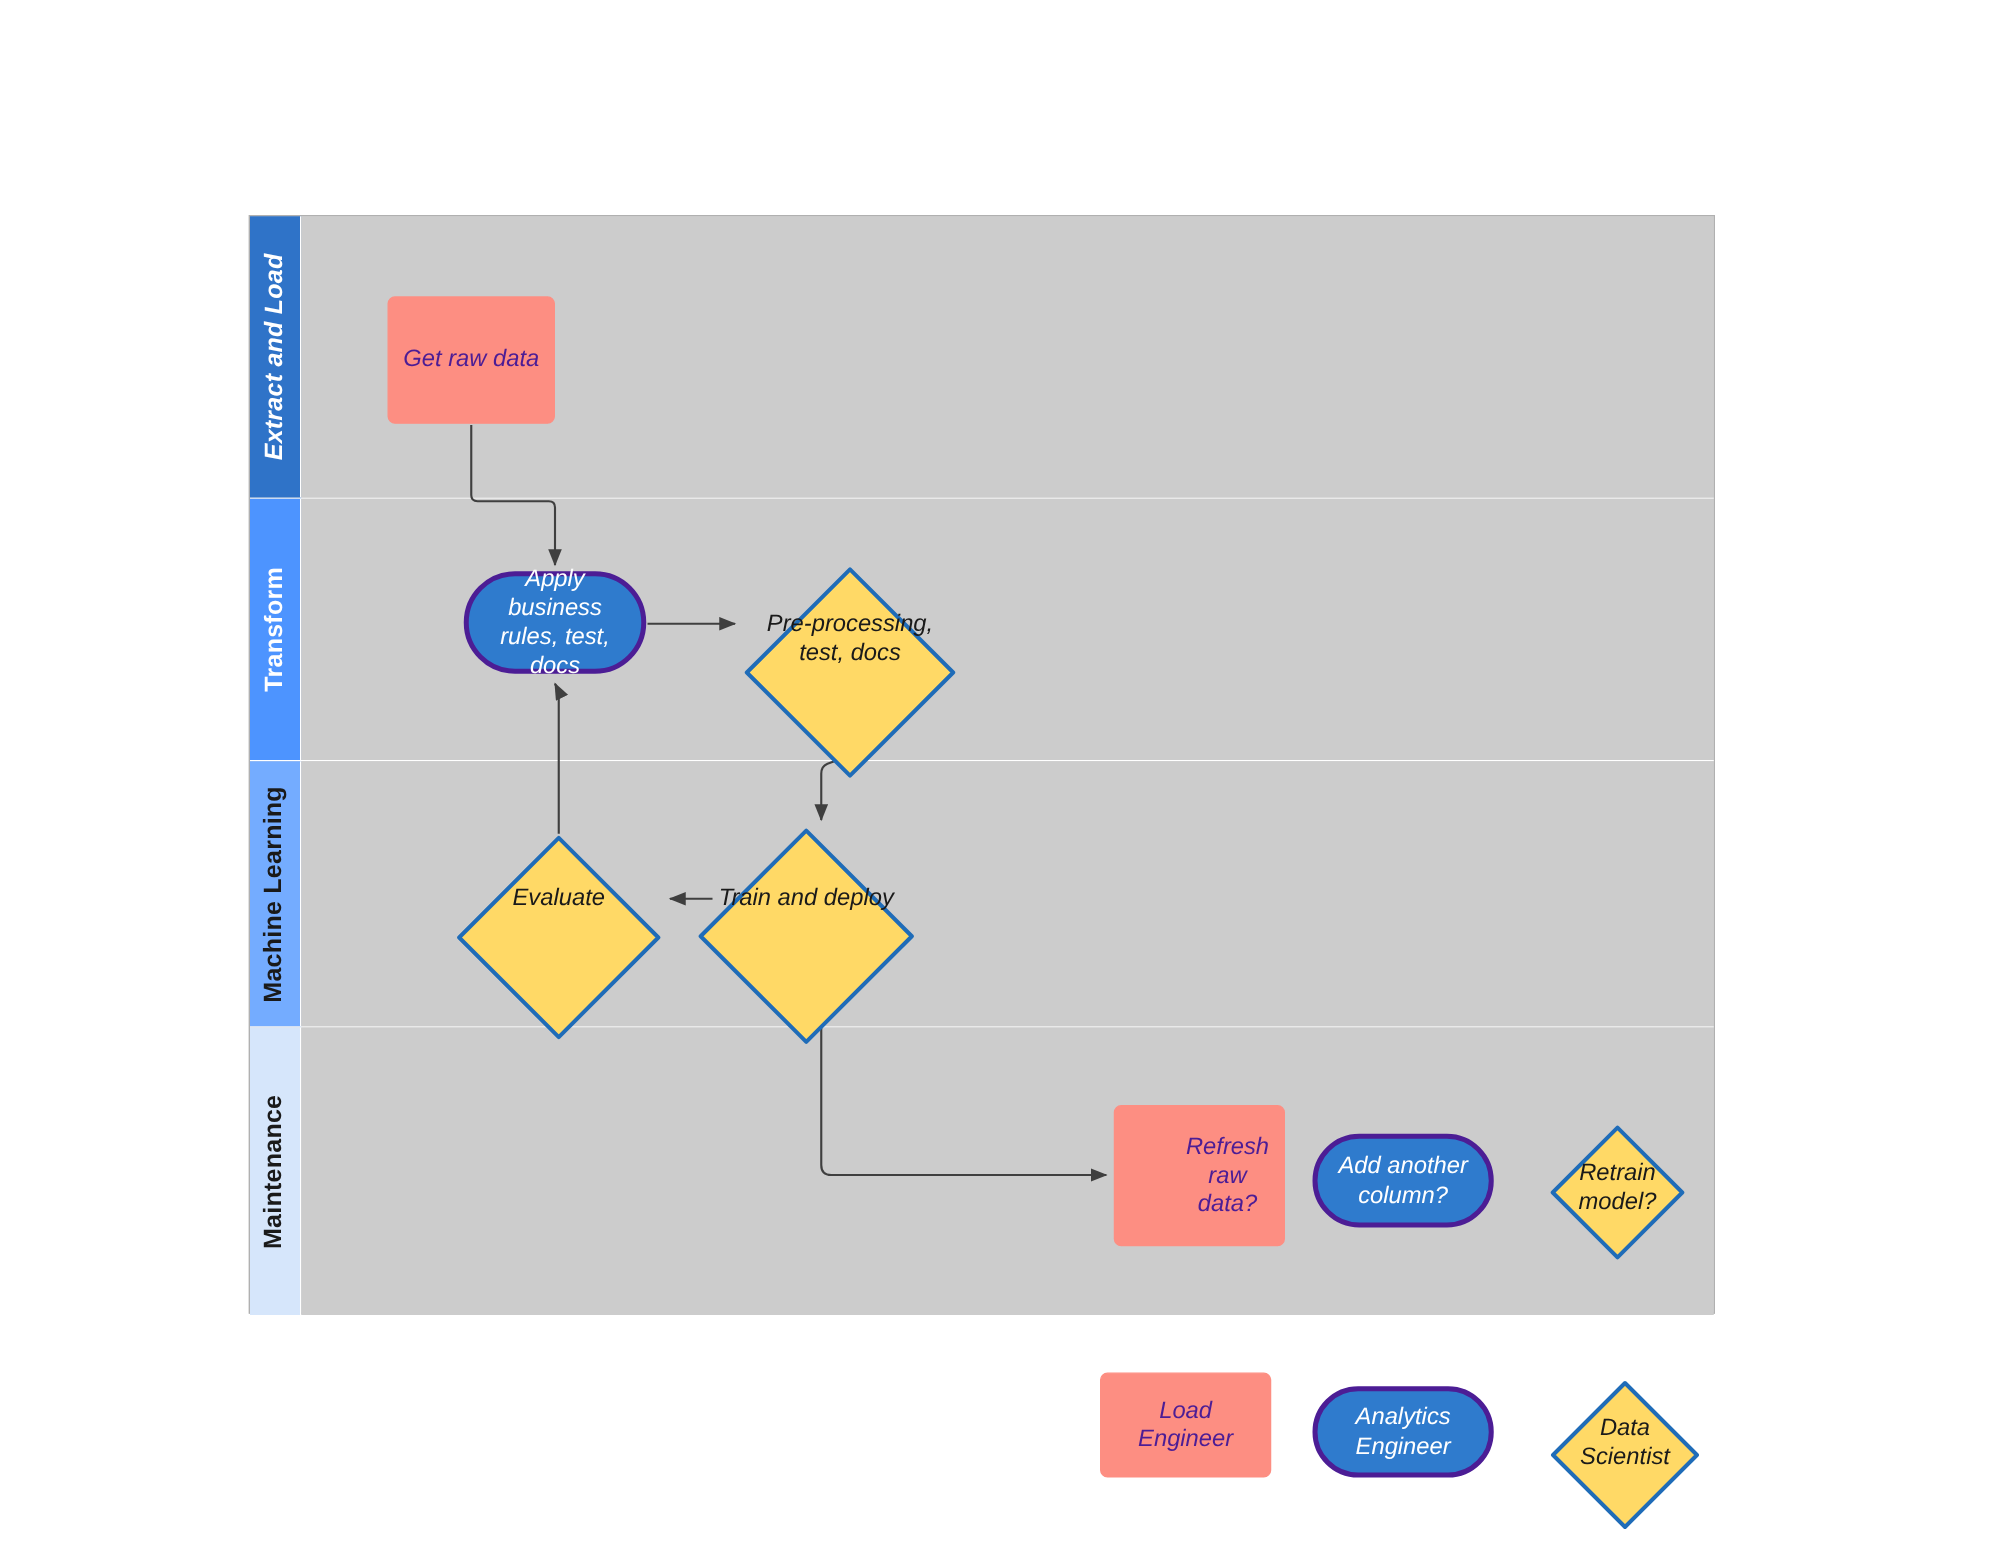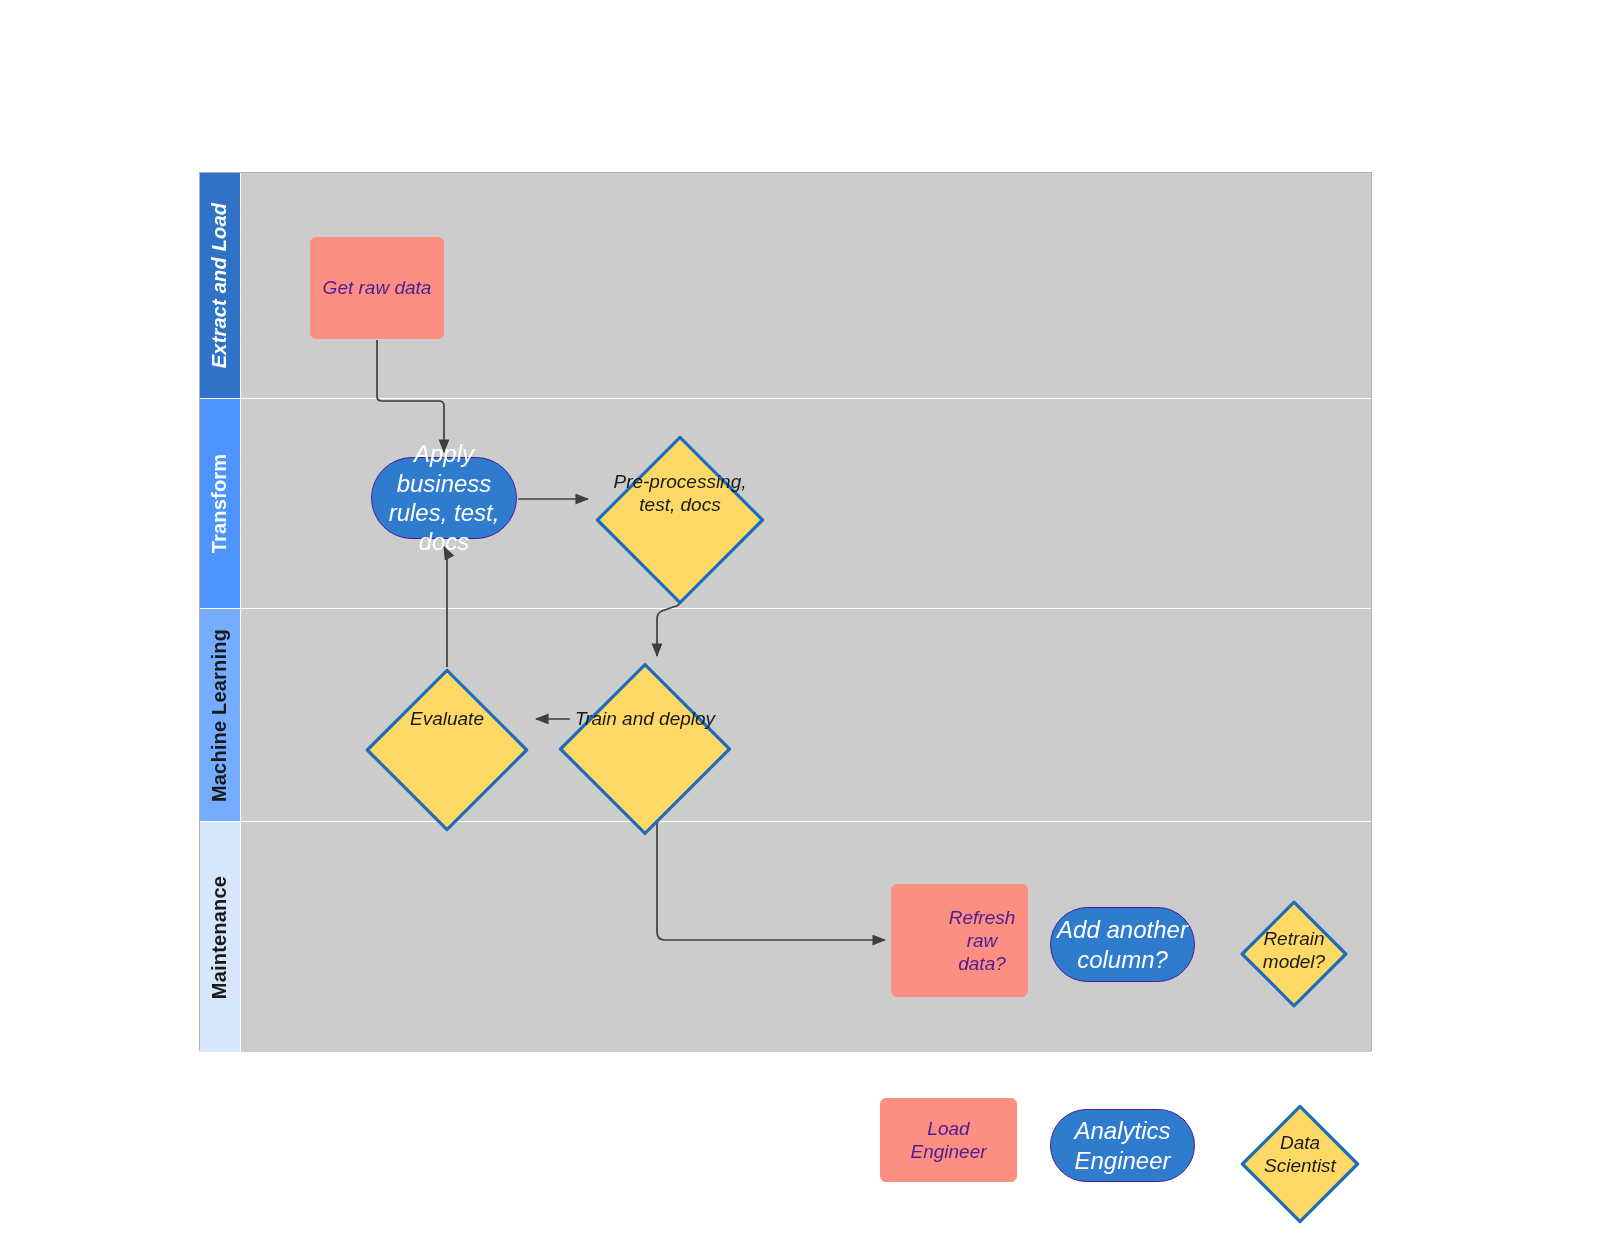--- a/index.html
+++ b/index.html
@@ -84,24 +84,24 @@
 
   .shape-rect {
     background: #fd8e82;
     border: 1px solid #fd8e82;
     border-radius: 6px;
     color: #4c1d95;
     font-size: 19px;
   }
   .shape-pill {
     background: #2f7bcd;
-    border: 1px solid #4c1d95;
+    border: 4px solid #4c1d95;
     border-radius: 999px;
     color: #ffffff;
-    font-size: 24px;
+    font-size: 19px;
   }
   .shape-diamond {
     background: transparent;
     border: none;
     color: #1a1a1a;
     font-size: 19px;
   }
   .shape-diamond .dia-bg {
     position: absolute;
     left: 0; top: 0; right: 0; bottom: 0;
@@ -196,21 +196,21 @@
     </g>
   </svg>
 
   <div id="nodes">
       <div class="node shape-rect" style="left: 310px; top: 237px; width: 134px; height: 102px;">
         <span class="label">Get raw data</span>
       </div>
       <div class="node shape-pill" style="left: 371px; top: 457px; width: 146px; height: 82px;">
         <span class="label">Apply business rules, test, docs</span>
       </div>
-      <div class="node shape-diamond" style="left: 594px; top: 434px; width: 172px; height: 118px; justify-content: center;">
+      <div class="node shape-diamond" style="left: 594px; top: 452px; width: 172px; height: 118px; justify-content: center;">
         <svg class="dia-bg" viewBox="0 0 100 100" preserveAspectRatio="none">
           <polygon points="50,2 98,50 50,98 2,50" fill="#ffd966" stroke="#1f6cb8" stroke-width="3.2" vector-effect="non-scaling-stroke" stroke-linejoin="round"></polygon>
         </svg>
         <span class="label">Pre-processing, test, docs</span>
       </div>
       <div class="node shape-diamond" style="left: 364px; top: 667px; width: 166px; height: 104px;">
         <svg class="dia-bg" viewBox="0 0 100 100" preserveAspectRatio="none">
           <polygon points="50,2 98,50 50,98 2,50" fill="#ffd966" stroke="#1f6cb8" stroke-width="3.2" vector-effect="non-scaling-stroke" stroke-linejoin="round"></polygon>
         </svg>
         <span class="label">Evaluate</span>

